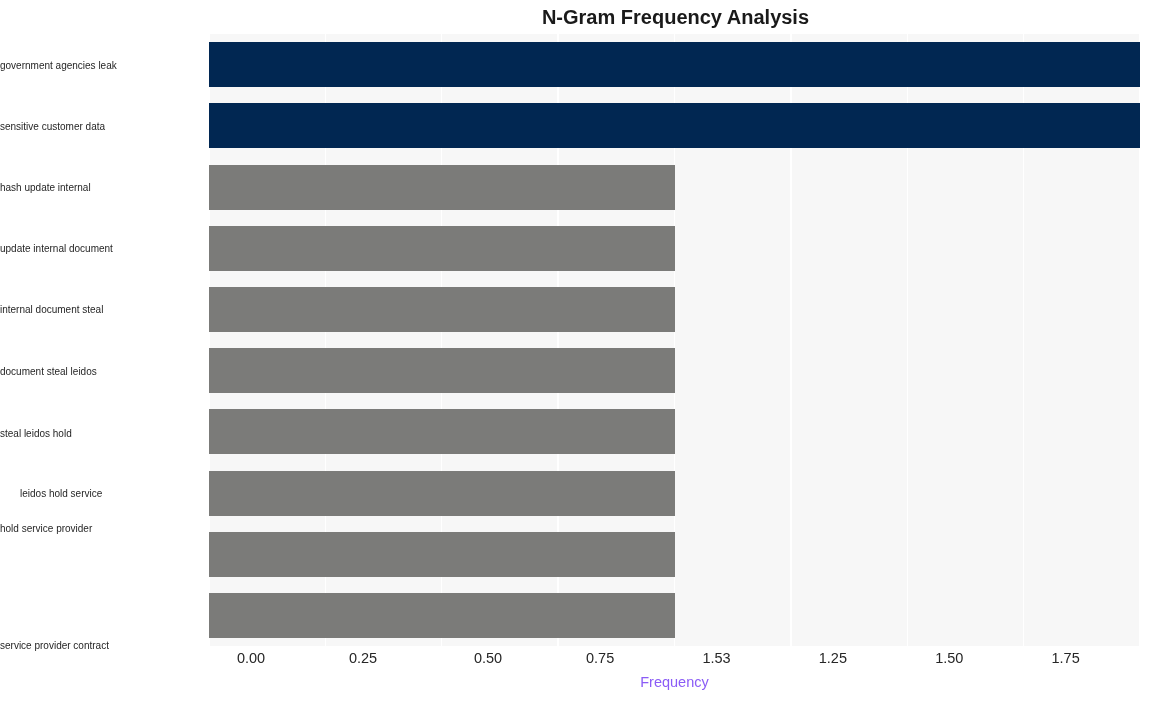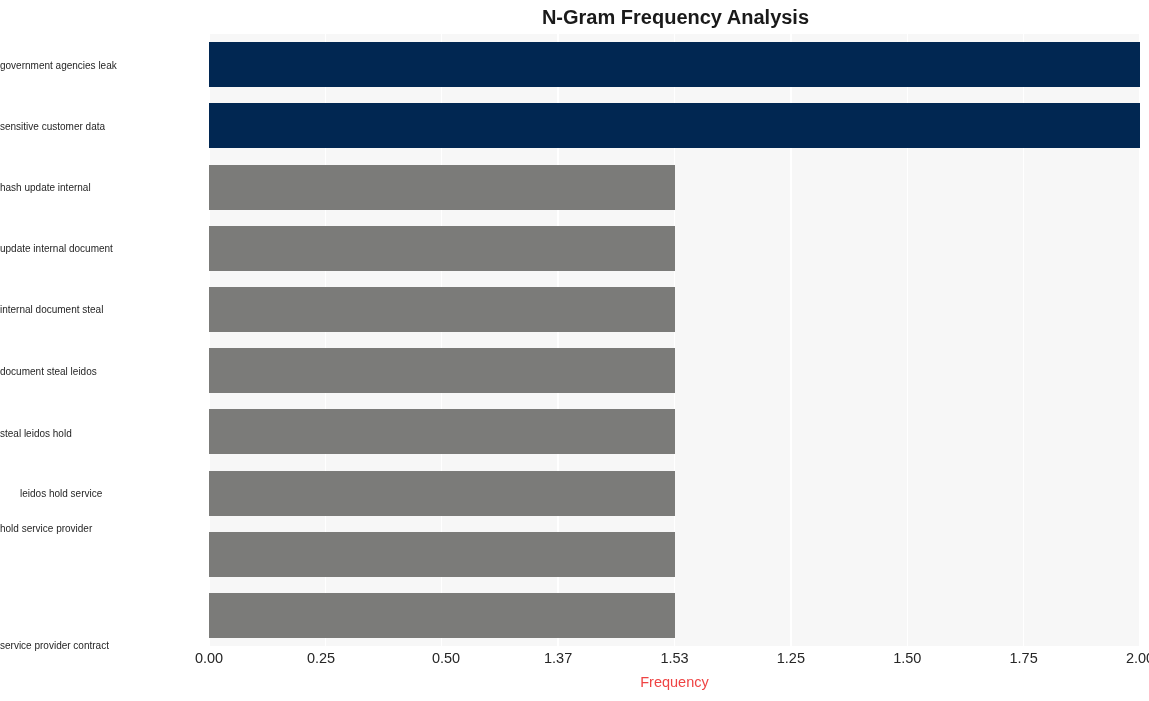--- a/index.html
+++ b/index.html
@@ -99,30 +99,31 @@
     width: 931px;
     height: 22px;
   }
   .xtick {
     position: absolute;
     top: 0;
     font-size: 14.5px;
     color: #262626;
     transform: translateX(-50%);
     white-space: nowrap;
+    margin-left: 42px;
   }
 
   #x-axis-title {
     position: absolute;
     left: 209px;
     top: 674px;
     width: 931px;
     text-align: center;
     font-size: 14.5px;
-    color: #ef4444;
+    color: #8b5cf6;
   }
 </style>
 </head>
 <body>
 
 <div id="figure">
 
   <div id="chart-title">N-Gram Frequency Analysis</div>
 
   <div id="plot-area">
@@ -161,21 +162,21 @@
       <div class="ytick" style="top: 399px;">steal leidos hold</div>
       <div class="ytick" style="top: 459px; padding-left: 20px;">leidos hold service</div>
       <div class="ytick" style="top: 494px;">hold service provider</div>
       <div class="ytick" style="top: 581.4px; margin-top: 30px;">service provider contract</div>
     </div>
 
   <div id="x-labels">
       <div class="xtick" style="left: 0px;">0.00</div>
       <div class="xtick" style="left: 112px;">0.25</div>
       <div class="xtick" style="left: 237px;">0.50</div>
-      <div class="xtick" style="left: 349.125px;">1.37</div>
+      <div class="xtick" style="left: 349.125px;">0.75</div>
       <div class="xtick" style="left: 465.5px;">1.53</div>
       <div class="xtick" style="left: 581.875px;">1.25</div>
       <div class="xtick" style="left: 698.25px;">1.50</div>
       <div class="xtick" style="left: 814.625px;">1.75</div>
       <div class="xtick" style="left: 931px;">2.00</div>
     </div>
 
   <div id="x-axis-title">Frequency</div>
 
 </div>

